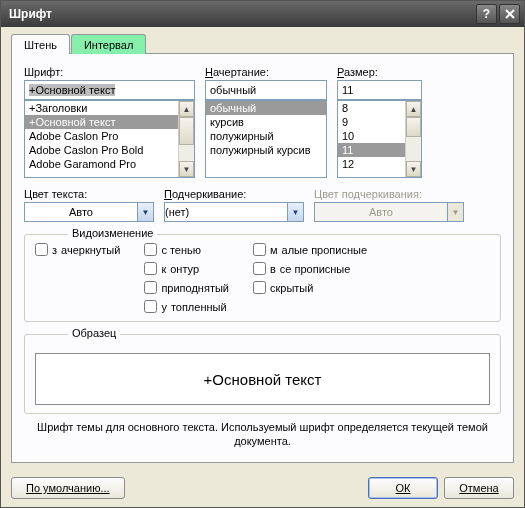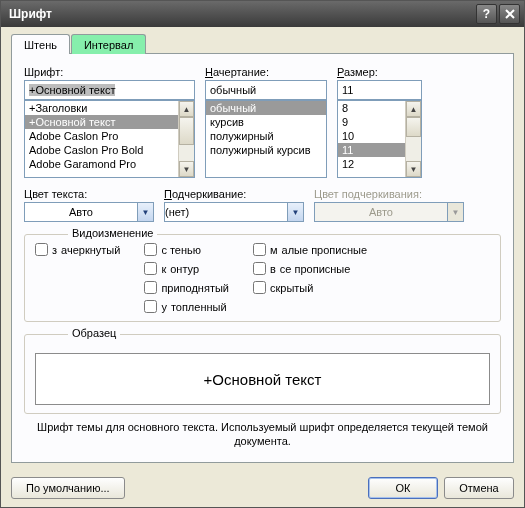--- a/index.html
+++ b/index.html
@@ -168,21 +168,21 @@
     padding: 8px 10px;
     gap: 6px;
     border-top: none;
   }
   .btn {
     height: 22px;
     padding: 0 14px;
     border: 1px solid #8b8b8b;
     background: linear-gradient(#fefefe,#e9e7da);
     border-radius: 3px;
-    display:flex;align-items:center;justify-content:center;
+    display:flex;align-items:center;justify-content:center;text-decoration:underline;
   }
   .btn.default { border: 1px solid #4a6fbd; box-shadow: inset 0 0 0 1px #a6c1ec; }
 </style>
 </head>
 <body>
 
 <div class="dialog">
   <div class="titlebar">
     <span>Шрифт</span>
     <div class="spacer"></div>

